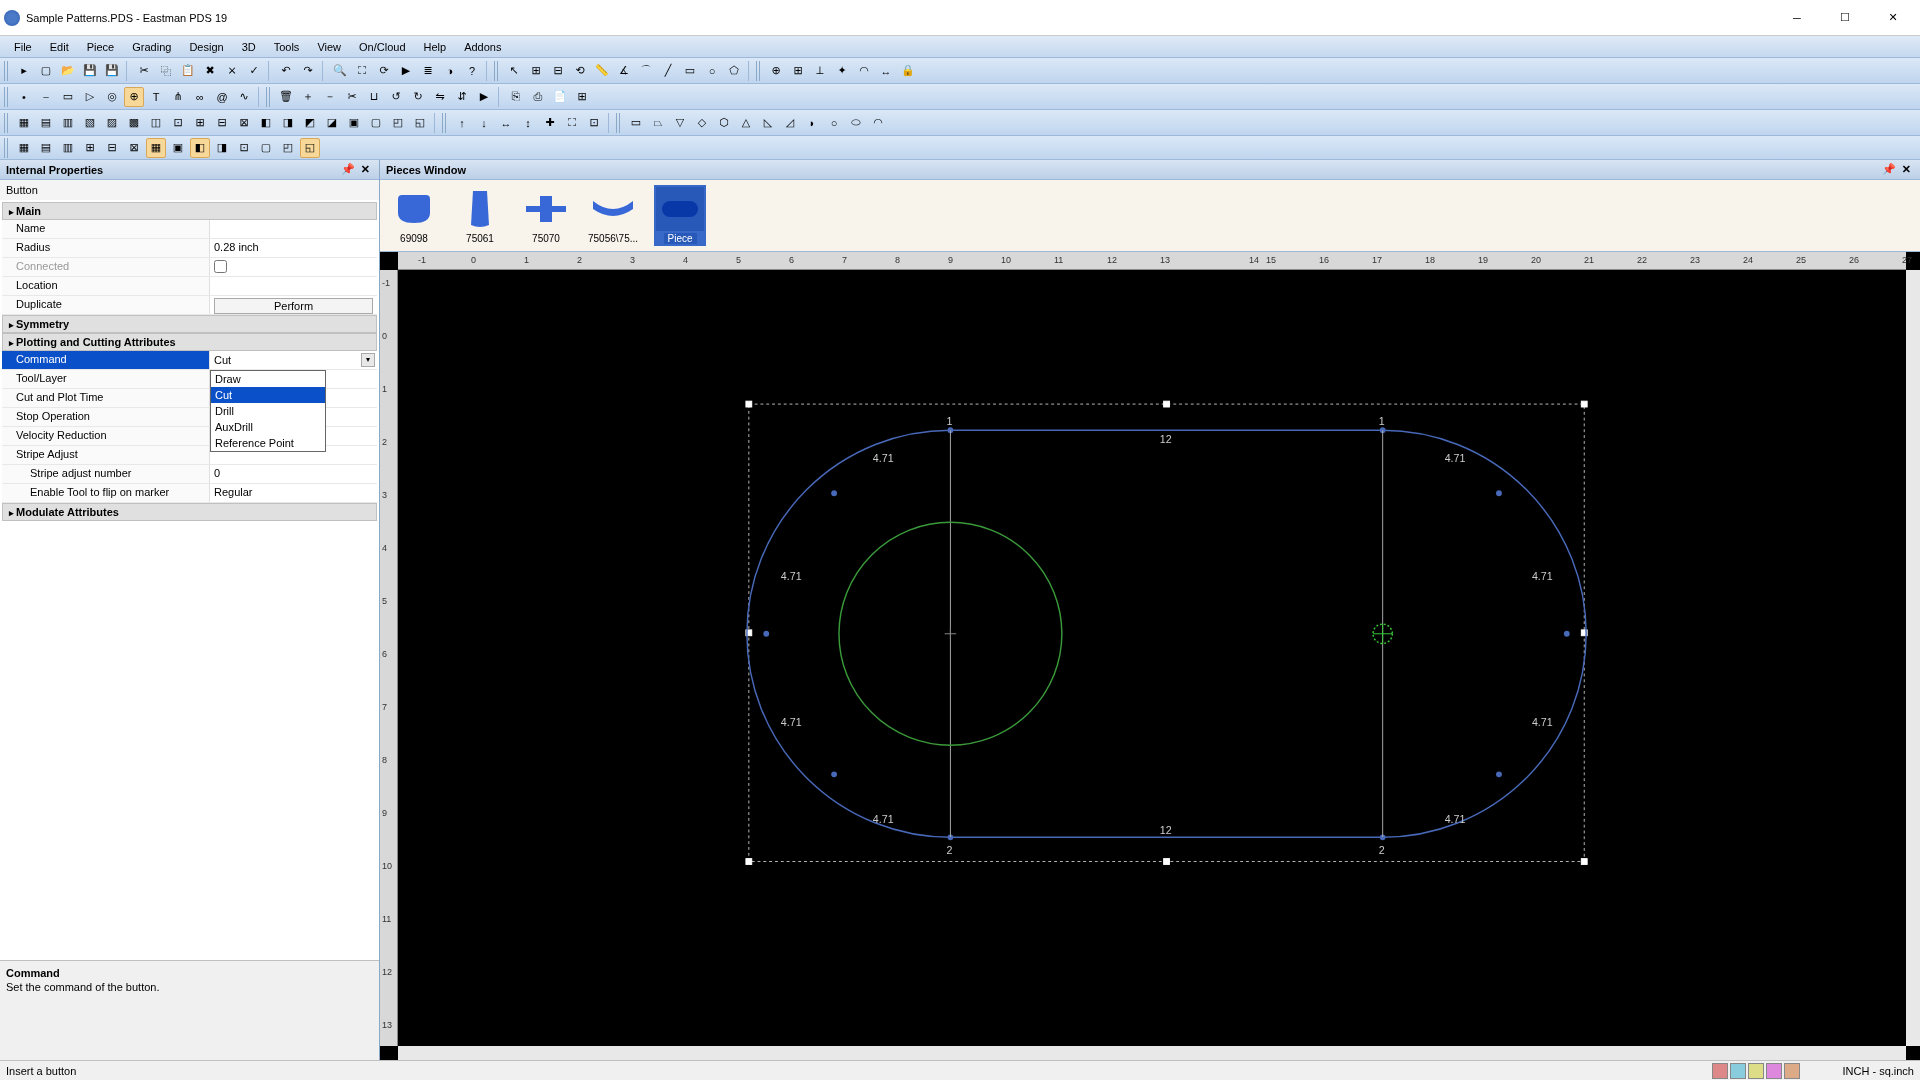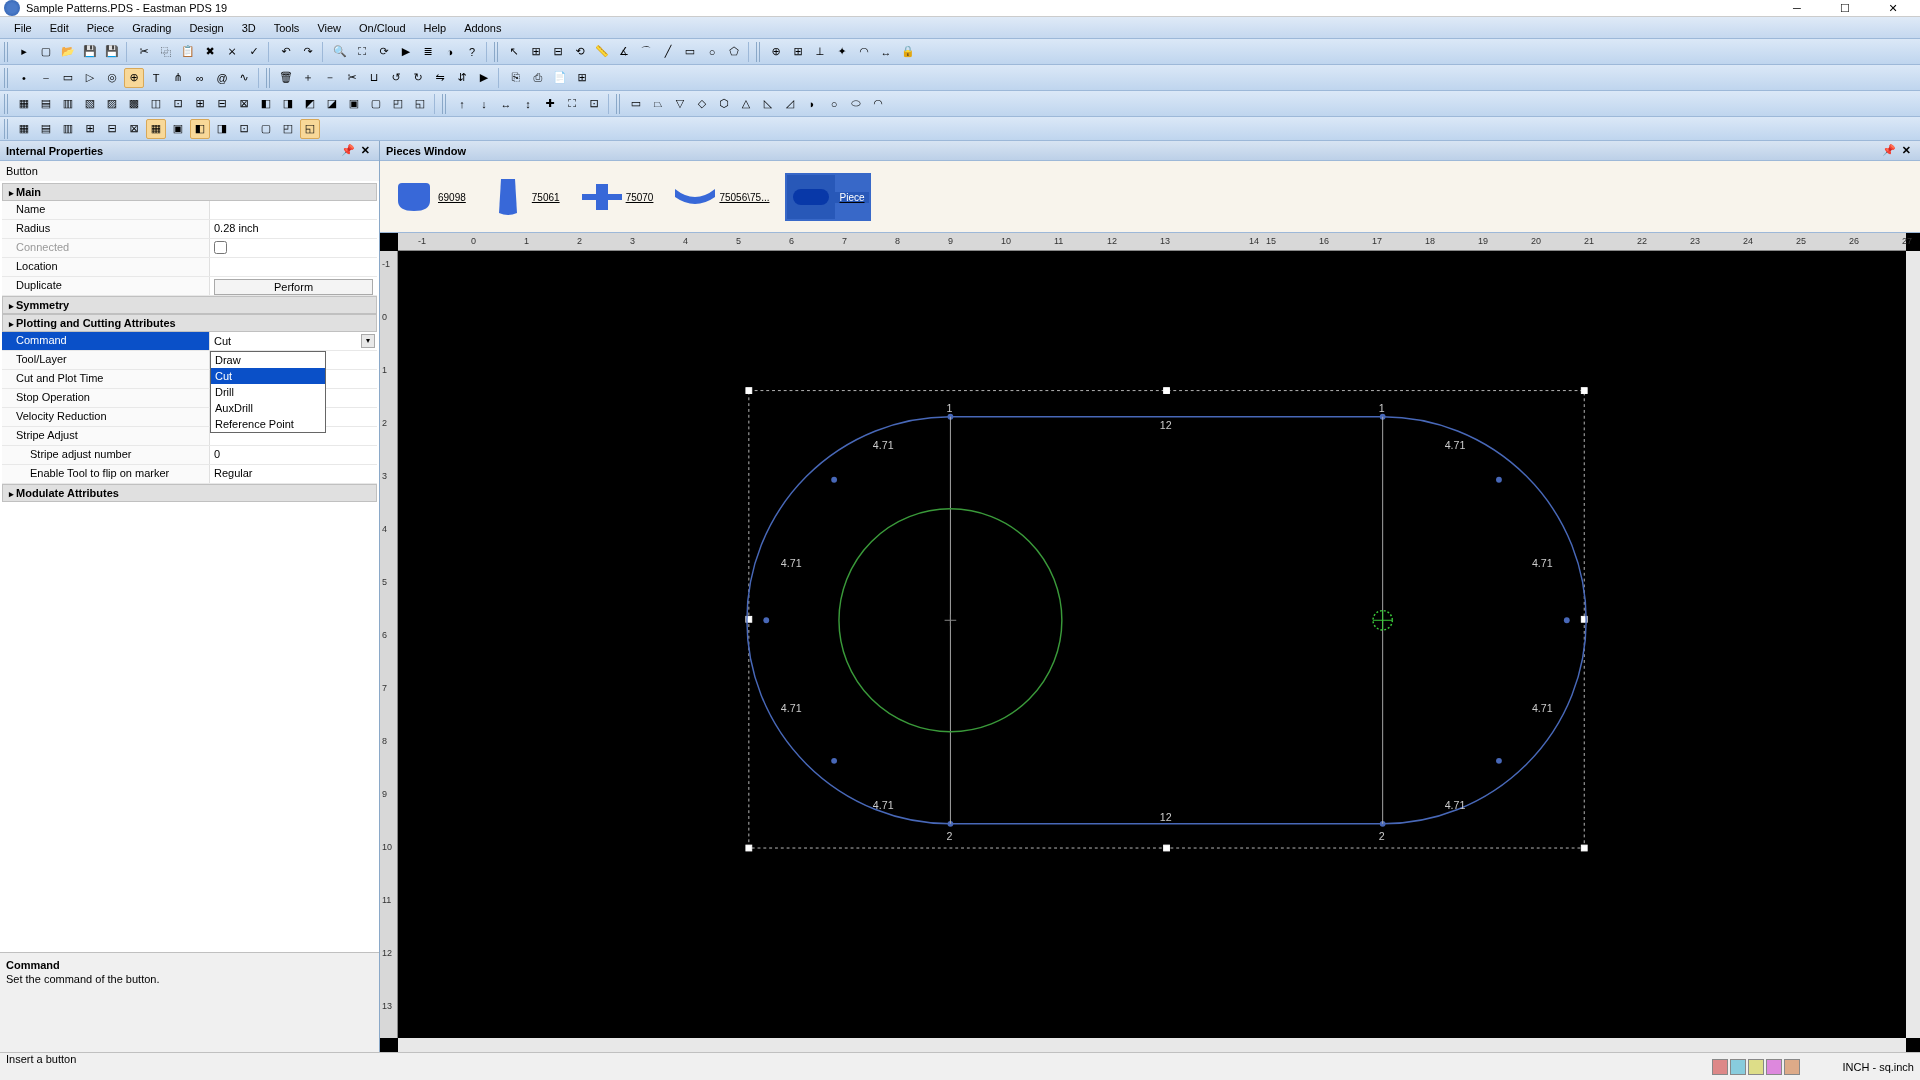--- a/index.html
+++ b/index.html
@@ -1,19 +1,19 @@
 <!DOCTYPE html>
 <html><head>
 <meta charset="utf-8">
 <style>
 * { margin: 0; padding: 0; box-sizing: border-box; font-family: "Segoe UI", Tahoma, sans-serif; font-size: 11px; }
 body { background: #f0f0f0; width: 1920px; height: 1080px; overflow: hidden; display: flex; flex-direction: column; }
 
 
-.titlebar { height: 17px; background: #fff; display: flex; align-items: center; padding: 0 4px; border-bottom: 1px solid #ccc; }
+.titlebar { height: 36px; background: #fff; display: flex; align-items: center; padding: 0 4px; border-bottom: 1px solid #ccc; }
 .titlebar .app-icon { width: 16px; height: 16px; background: radial-gradient(circle, #4a7ac8 40%, #2a5aa8 100%); border-radius: 50%; margin-right: 6px; }
 .titlebar .title { flex: 1; }
 .titlebar .win-btns { display: flex; gap: 18px; padding-right: 8px; }
 .titlebar .win-btn { width: 30px; height: 20px; display:flex; align-items:center; justify-content:center; cursor:pointer; }
 
 
 .menubar { height: 22px; background: linear-gradient(#dfeaf7,#c5d8ef); display: flex; align-items: center; padding: 0 6px; gap: 2px; border-bottom:1px solid #9db8d8;}
 .menubar .menu-item { padding: 2px 8px; cursor: pointer; }
 
 
@@ -46,37 +46,37 @@
 .dd-item { padding:2px 4px; cursor:pointer;}
 .dd-item.highlight { background:#0a50c8; color:#fff;}
 .prop-footer { border-top:1px solid #c0c0c0; padding:6px; background:#f0f0f0; height: 100px;}
 .prop-footer .f-title { font-weight:bold; margin-bottom:2px;}
 .obj-type { padding:4px 6px; background:#f4f4f4;}
 
 
 .right-side { flex:1; display:flex; flex-direction:column; overflow:hidden;}
 .pieces-header { height:20px; background: linear-gradient(#d8e4f2,#bcd0e8); display:flex; align-items:center; padding:0 6px; font-weight:bold; border-bottom:1px solid #9db8d8;}
 .pieces-strip { height:72px; background:#f8f4ec; border-bottom:1px solid #9db8d8; display:flex; align-items:center; padding:4px 8px; gap:14px;}
-.piece-thumb { display:flex; flex-direction:row; align-items:center; cursor:pointer; padding:2px;text-decoration:underline;}
+.piece-thumb { display:flex; flex-direction:column; align-items:center; cursor:pointer; padding:2px;}
 .piece-thumb.selected { background:#3868c8;}
 .piece-thumb.selected .p-label { background:#2858b8; color:#fff; padding:0 4px;}
 .piece-box { width:48px; height:44px; display:flex; align-items:center; justify-content:center;}
 .p-label { font-size:10px; margin-top:2px;}
 
 
 .canvas-wrap { flex:1; position:relative; background:#000; overflow:hidden;}
 .ruler-h { position:absolute; top:0; left:18px; right:14px; height:18px; background:#d8d8d8; border-bottom:1px solid #888;}
 .ruler-v { position:absolute; top:18px; left:0; width:18px; bottom:14px; background:#d8d8d8; border-right:1px solid #888;}
 .ruler-tick { position:absolute; font-size:9px; color:#333;}
 .canvas { position:absolute; top:18px; left:18px; right:14px; bottom:14px; background:#000;}
 .scroll-v { position:absolute; right:0; top:18px; bottom:14px; width:14px; background:#e8e8e8;}
 .scroll-h { position:absolute; bottom:0; left:18px; right:14px; height:14px; background:#e8e8e8;}
 
 
-.statusbar { height:28px; background:#f0f0f0; border-top:1px solid #c0c0c0; display:flex; padding:0 6px;}
+.statusbar { height:20px; background:#f0f0f0; border-top:1px solid #c0c0c0; display:flex; align-items:center; padding:0 6px;}
 .statusbar .s-right { margin-left:auto; display:flex; align-items:center; gap:2px;}
 .status-icon { width:16px; height:16px; border:1px solid #888; background:#ddd;}
 
 svg { display:block; }
 .action-btn { border:1px solid #aaa; background:#f4f4f4; text-align:center; padding:1px; cursor:pointer; }
 </style>
 </head>
 <body>
 
 <div class="titlebar">

